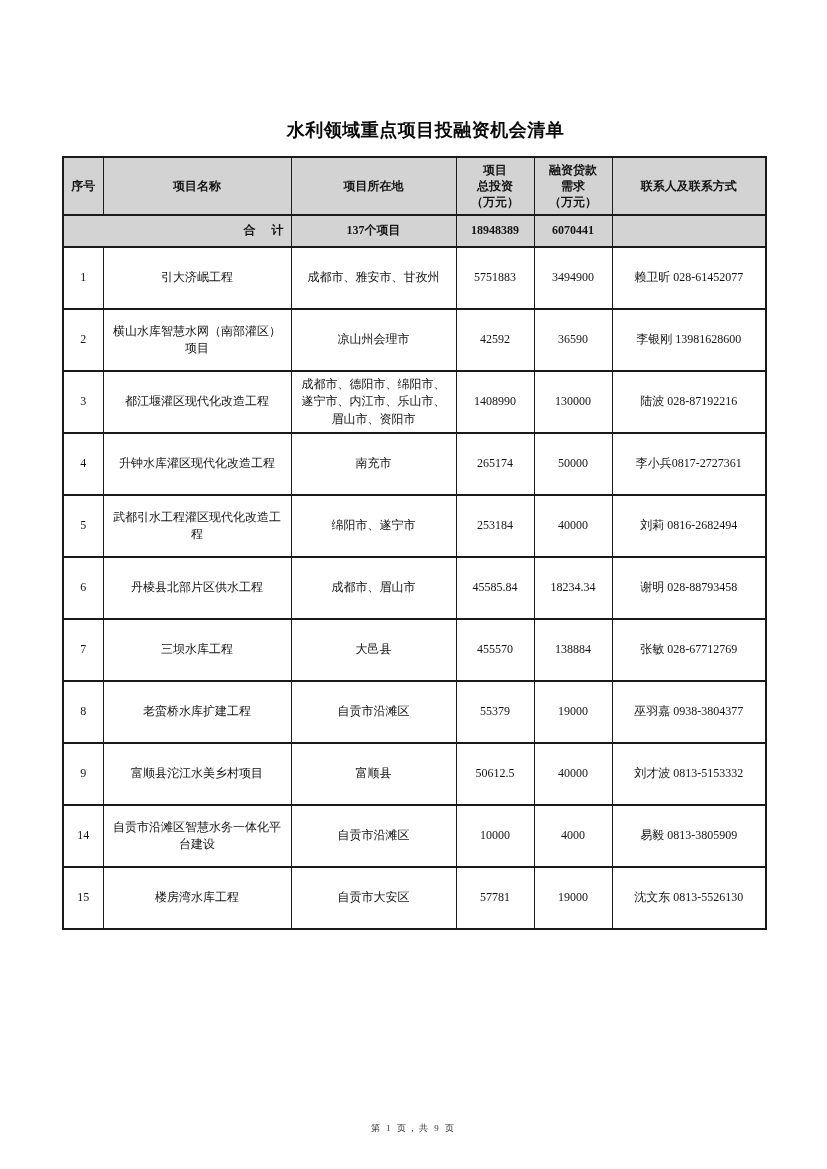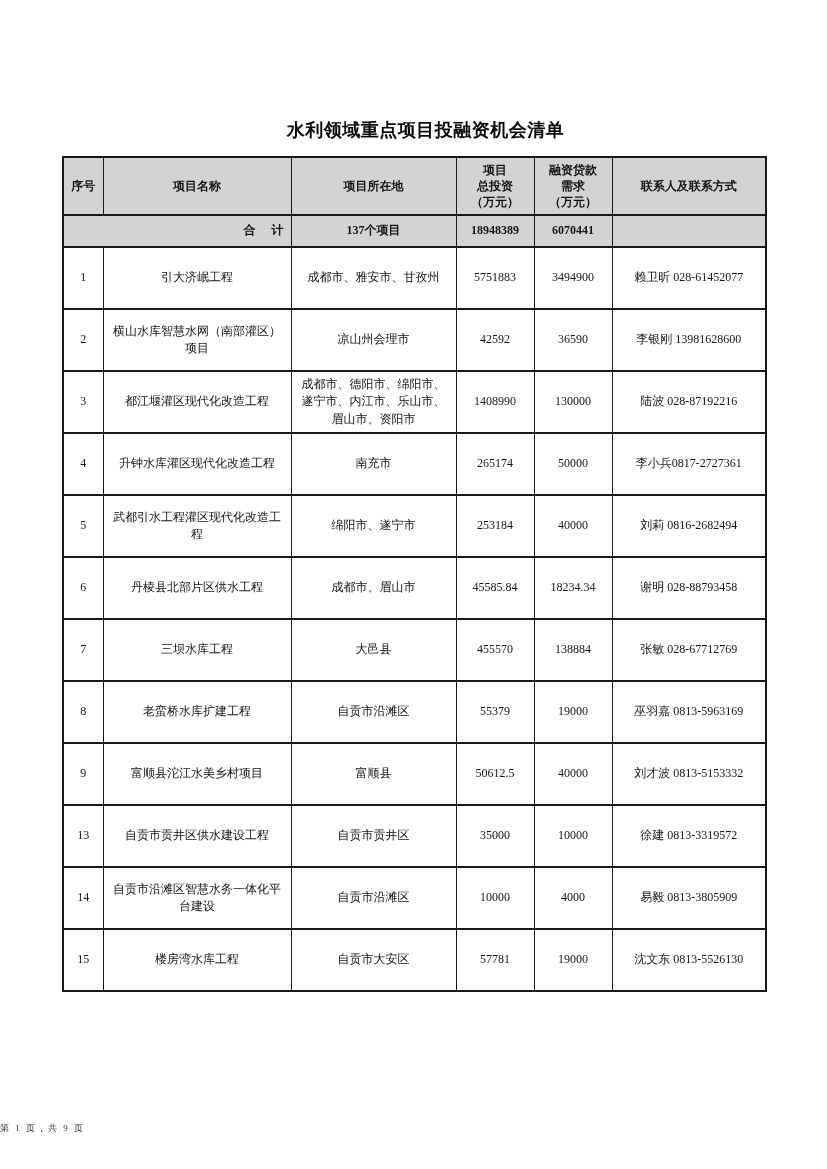--- a/index.html
+++ b/index.html
@@ -65,21 +65,21 @@
   td.c-name {
     text-align: left;
     padding-left: 6px;
     padding-right: 12px;
   }
   .footer {
     position: absolute;
     top: 1122px;
     left: 0;
     width: 100%;
-    text-align: left;
+    text-align: center;
     font-size: 9px;
     letter-spacing: 2px;
     color: #333333;
   }
 </style>
 </head>
 <body>
 
 <div class="page">
 
@@ -172,39 +172,31 @@
         <td class="c-inv">455570</td>
         <td class="c-loan">138884</td>
         <td class="c-contact">张敏 028-67712769</td>
       </tr>
       <tr class="data-row">
         <td class="c-no">8</td>
         <td class="c-name">老蛮桥水库扩建工程</td>
         <td class="c-loc">自贡市沿滩区</td>
         <td class="c-inv">55379</td>
         <td class="c-loan">19000</td>
-        <td class="c-contact">巫羽嘉 0813-5963169</td>
+        <td class="c-contact">巫羽嘉 0938-3804377</td>
       </tr>
       <tr class="data-row">
         <td class="c-no">9</td>
         <td class="c-name">富顺县沱江水美乡村项目</td>
         <td class="c-loc">富顺县</td>
         <td class="c-inv">50612.5</td>
         <td class="c-loan">40000</td>
         <td class="c-contact">刘才波 0813-5153332</td>
       </tr>
       <tr class="data-row">
-        <td class="c-no">13</td>
-        <td class="c-name">自贡市贡井区供水建设工程</td>
-        <td class="c-loc">自贡市贡井区</td>
-        <td class="c-inv">35000</td>
-        <td class="c-loan">10000</td>
-        <td class="c-contact">徐建 0813-3319572</td>
-      </tr>
-      <tr class="data-row">
         <td class="c-no">14</td>
         <td class="c-name">自贡市沿滩区智慧水务一体化平台建设</td>
         <td class="c-loc">自贡市沿滩区</td>
         <td class="c-inv">10000</td>
         <td class="c-loan">4000</td>
         <td class="c-contact">易毅 0813-3805909</td>
       </tr>
       <tr class="data-row">
         <td class="c-no">15</td>
         <td class="c-name">楼房湾水库工程</td>

